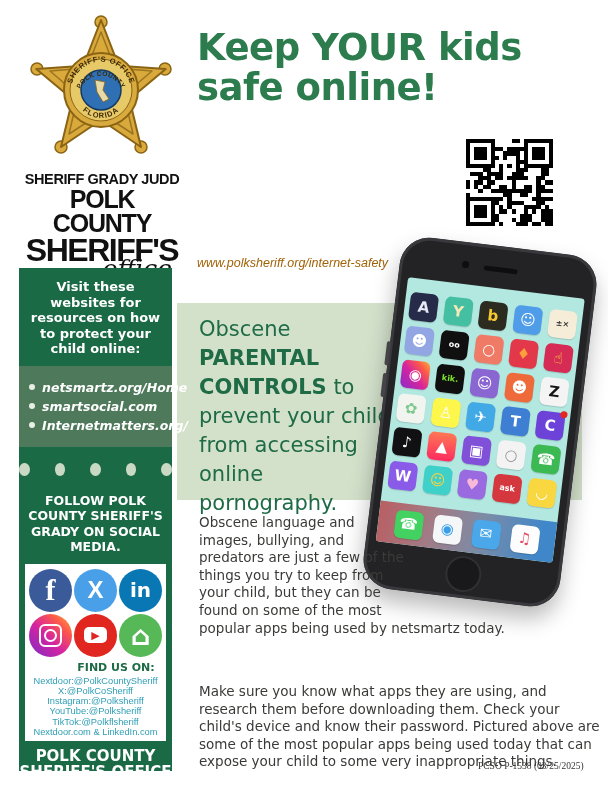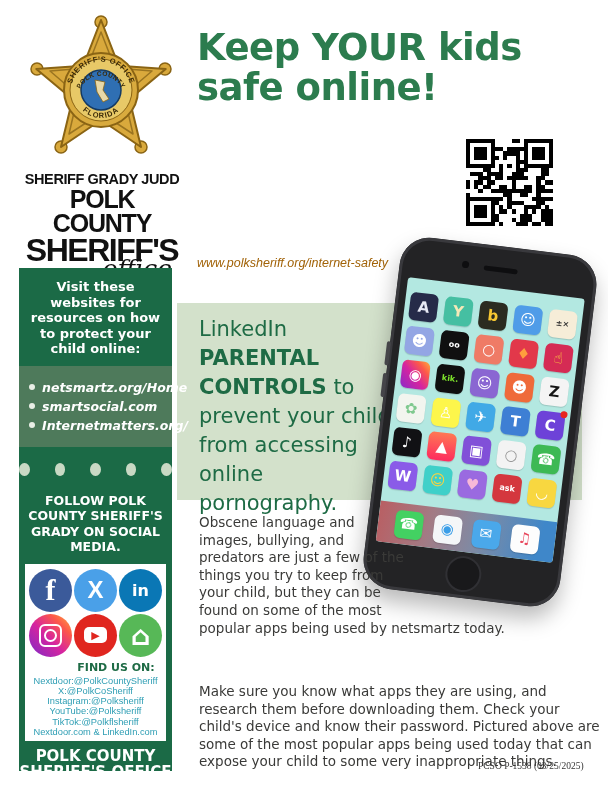--- a/index.html
+++ b/index.html
@@ -35,21 +35,21 @@
   .sb-bullets .bdot{width:6px;height:6px;border-radius:50%;background:#e9efe6;margin-right:7px;flex:0 0 auto;}
   .sb-dots{display:flex;justify-content:center;gap:25px;margin-top:13px;}
   .sb-dots span{width:13px;height:13px;border-radius:50%;background:#c9d9c4;}
   .sb-follow{margin-top:17px;text-align:center;font-weight:700;font-size:12.5px;line-height:15.5px;padding:0 4px;}
   .sb-panel{margin:9px 6px 0;background:#ffffff;padding:5px 0 4px;}
   .social-grid{display:flex;flex-wrap:wrap;justify-content:center;gap:2px 2px;width:138px;margin:0 auto;}
   .s-icon{width:43px;height:43px;border-radius:50%;display:flex;align-items:center;justify-content:center;position:relative;}
   .s-icon .glyph{color:#fff;font-weight:700;}
   .fb{background:#3b5a9a;} .fb .glyph{font-family:"Liberation Serif",serif;font-size:30px;}
   .xx{background:#4aa0e8;} .xx .glyph{font-size:24px;font-family:"Liberation Sans",sans-serif;}
-  .li{background:#0a77b5;} .li .glyph{font-size:16px;text-align:right;}
+  .li{background:#0a77b5;} .li .glyph{font-size:20px;text-align:right;}
   .igc{background:linear-gradient(45deg,#7a2bc9 0%,#d6249f 45%,#fd5949 75%,#fdb040 100%);}
   .igc .glyph{width:19px;height:19px;border:2px solid #fff;border-radius:6px;position:relative;}
   .igc .glyph::after{content:"";position:absolute;inset:3px;border:2px solid #fff;border-radius:50%;}
   .yt{background:#e0261f;}
   .yt .glyph{width:23px;height:16px;background:#fff;border-radius:5px;color:#e0261f;font-size:11px;display:flex;align-items:center;justify-content:center;}
   .nd{background:#57b857;} .nd .glyph{font-size:27px;line-height:1;}
   .sb-findus{margin-top:4px;text-align:center;color:#1e6b45;font-weight:700;font-size:11px;padding-left:41px;}
   .sb-handles{margin-top:2px;text-align:center;color:#2e9eb4;font-size:9.3px;line-height:10.3px;font-family:"Liberation Sans",sans-serif;}
   .sb-org{margin-top:7px;text-align:center;font-weight:700;}
   .sb-org .o1{font-size:15px;line-height:16px;}
@@ -284,21 +284,21 @@
       <rect x="15" y="1" width="5" height="5" fill="#fff"></rect>
       <rect x="16" y="2" width="3" height="3" fill="#000"></rect>
       <rect x="0" y="14" width="7" height="7" fill="#000"></rect>
       <rect x="1" y="15" width="5" height="5" fill="#fff"></rect>
       <rect x="2" y="16" width="3" height="3" fill="#000"></rect>
     </svg>
   <div class="url">www.polksheriff.org/internet-safety</div>
 
   <div class="banner">
     <div class="banner-text">
-      <span>LinkedIn </span><b>PARENTAL CONTROLS</b><span> to prevent your child from accessing online pornography.</span>
+      <span>Obscene </span><b>PARENTAL CONTROLS</b><span> to prevent your child from accessing online pornography.</span>
     </div>
   </div>
 
   <div class="phone">
     <span class="cam"></span>
     <span class="speaker"></span>
     <span class="vol" style="top:108px"></span>
     <span class="vol" style="top:140px"></span>
     <div class="screen">
       <div class="app-grid" id="app-grid">

